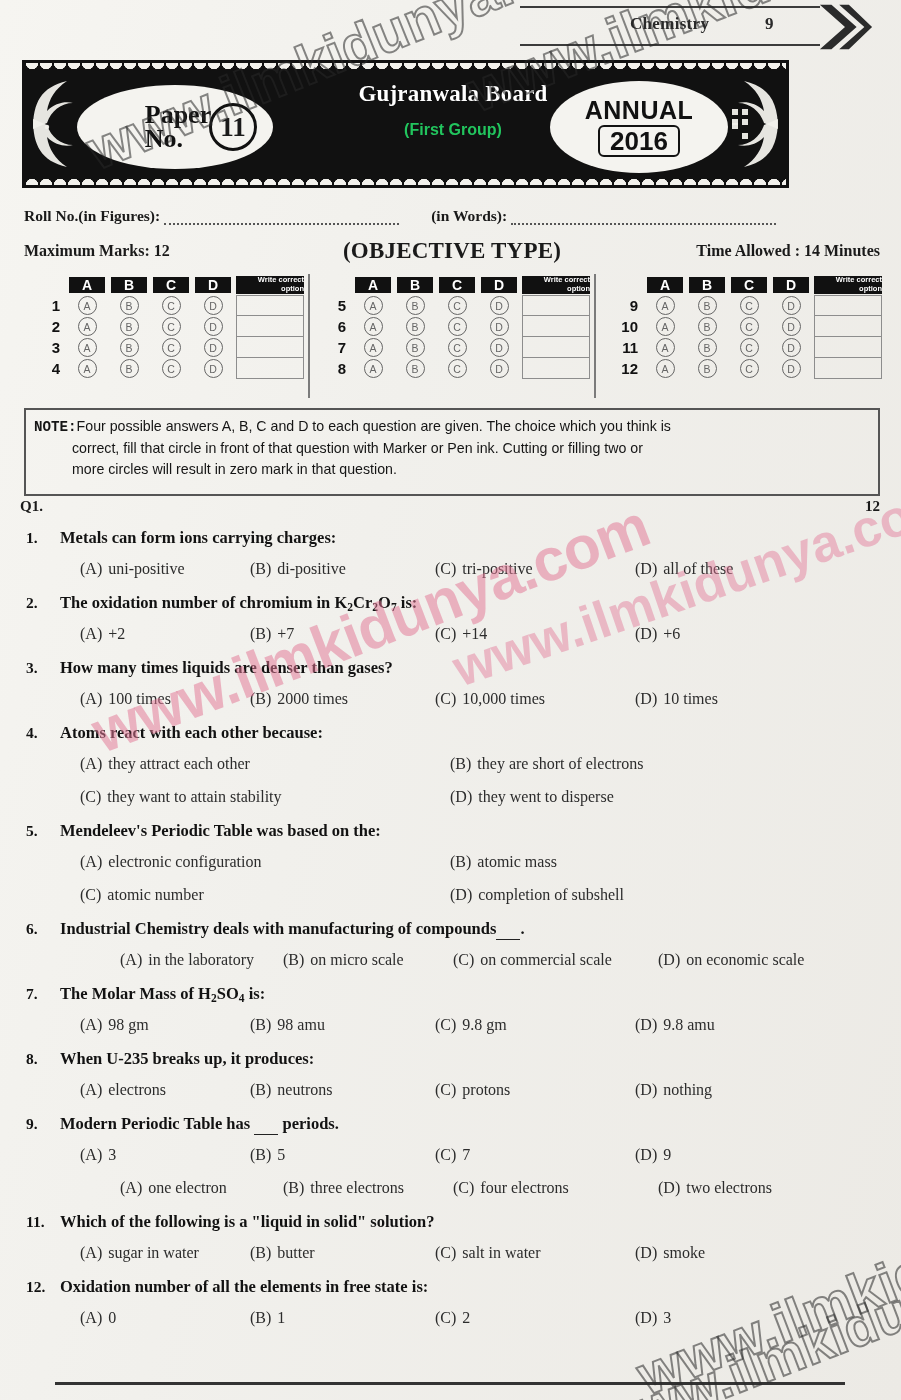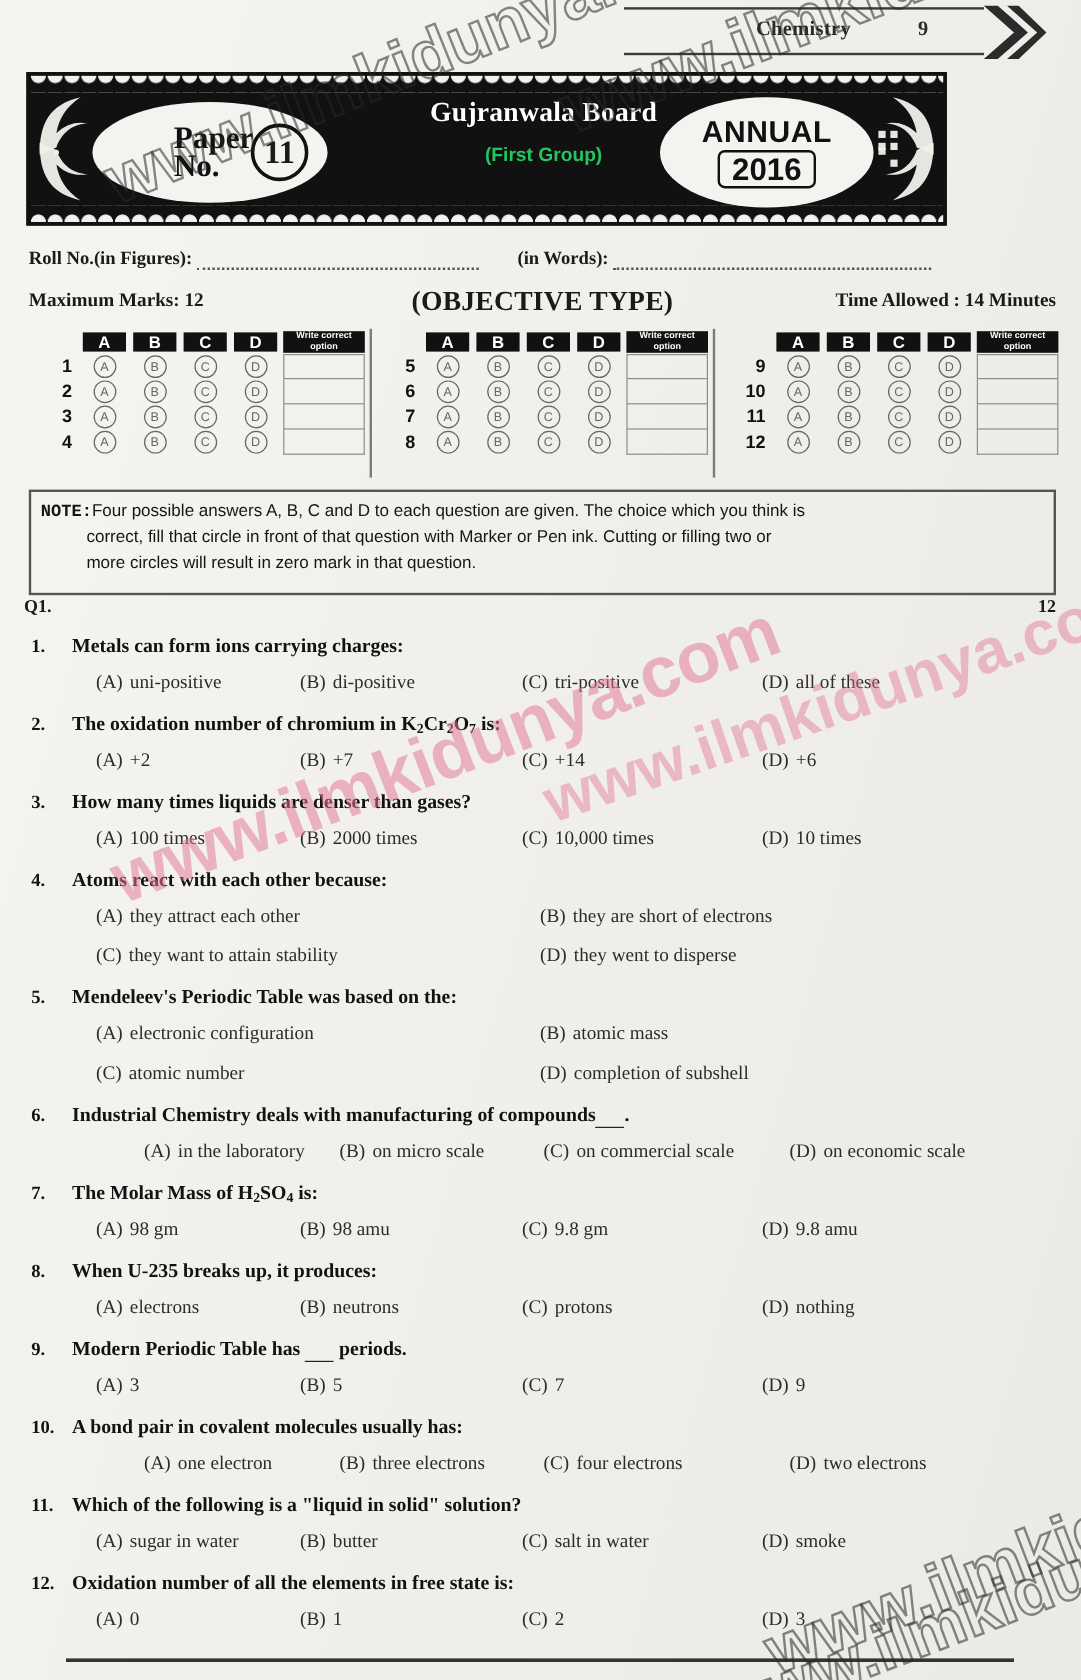--- a/index.html
+++ b/index.html
@@ -169,21 +169,21 @@
     font-family:"Liberation Sans", sans-serif;
     font-weight:700; font-size:14px;
     display:flex; align-items:center; justify-content:center;
     margin:0 auto;
   }
   .hdr-write{
     width:68px; height:18px; background:#111; color:#fff;
     font-family:"Liberation Sans", sans-serif;
     font-weight:700; font-size:7.5px; line-height:8.5px;
     display:flex; align-items:center; justify-content:center;
-    text-align:center; margin:0 auto;
+    text-align:right; margin:0 auto;
   }
   .qnum{
     font-family:"Liberation Sans", sans-serif;
     font-weight:700; font-size:15px; text-align:right; padding-right:6px;
     color:#111;
   }
   .bub{
     width:19px; height:19px; border:1.6px solid #666; border-radius:50%;
     display:flex; align-items:center; justify-content:center;
     font-family:"Liberation Sans", sans-serif;
@@ -596,24 +596,20 @@
           <span class="qtext">Modern Periodic Table has <span class="blankline" style="width:24px">&nbsp;</span> periods.</span>
         </div>
         <div class="opts c4">
           <span class="opt"><span class="lab">(A)</span><span>3</span></span>
           <span class="opt"><span class="lab">(B)</span><span>5</span></span>
           <span class="opt"><span class="lab">(C)</span><span>7</span></span>
           <span class="opt"><span class="lab">(D)</span><span>9</span></span>
         </div>
       </div>
       <div class="q">
-        <div class="qline">
-          <span class="qidx">10.</span>
-          <span class="qtext">A bond pair in covalent molecules usually has:</span>
-        </div>
         <div class="opts wide">
           <span class="opt"><span class="lab">(A)</span><span>one electron</span></span>
           <span class="opt"><span class="lab">(B)</span><span>three electrons</span></span>
           <span class="opt"><span class="lab">(C)</span><span>four electrons</span></span>
           <span class="opt"><span class="lab">(D)</span><span>two electrons</span></span>
         </div>
       </div>
       <div class="q">
         <div class="qline">
           <span class="qidx">11.</span>

